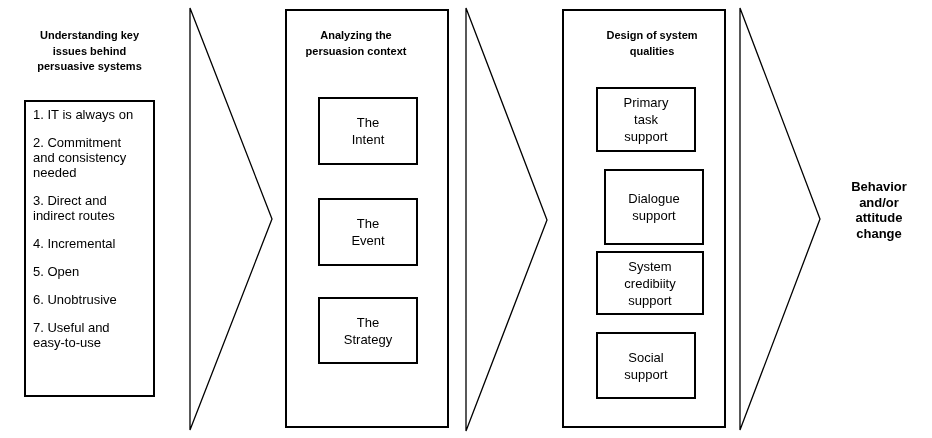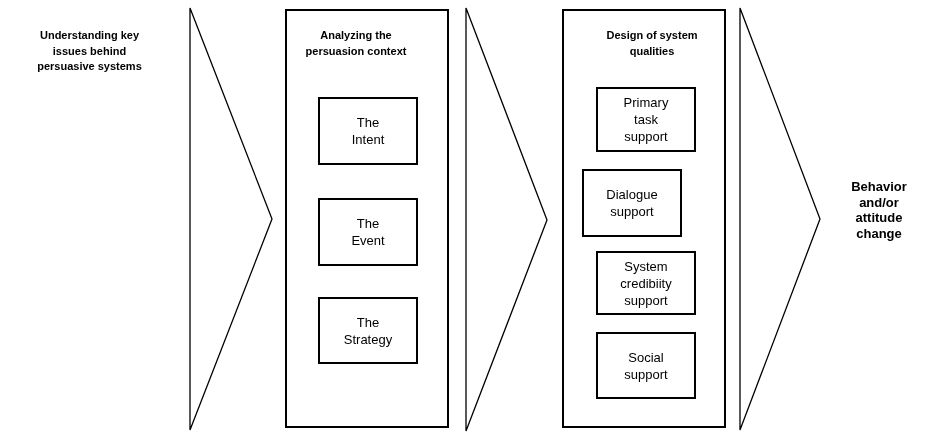--- a/index.html
+++ b/index.html
@@ -35,40 +35,53 @@
   <svg class="arrows" viewBox="0 0 932 438" xmlns="http://www.w3.org/2000/svg">
     <path d="M190 8 L272 219 L190 430 Z" fill="none" stroke="#000" stroke-width="1.3"></path>
     <path d="M466 8 L547 220 L466 431 Z" fill="none" stroke="#000" stroke-width="1.3"></path>
     <path d="M740 8 L820 219 L740 430 Z" fill="none" stroke="#000" stroke-width="1.3"></path>
   </svg>
 
   <div class="stage-title" style="left:9px; top:28px; width:161px;">Understanding key
 issues behind
 persuasive systems</div>
 
+  <div class="box list-box" style="left:24px; top:100px; width:131px; height:297px;">
+    <div class="list-item">1. IT is always on</div>
+    <div class="list-item">2. Commitment
+and consistency
+needed</div>
+    <div class="list-item">3. Direct and
+indirect routes</div>
+    <div class="list-item">4. Incremental</div>
+    <div class="list-item">5. Open</div>
+    <div class="list-item">6. Unobtrusive</div>
+    <div class="list-item">7. Useful and
+easy-to-use</div>
+  </div>
 
   <div class="box" style="left:285px; top:9px; width:164px; height:419px;"></div>
   <div class="stage-title" style="left:285px; top:28px; width:142px;">Analyzing the
 persuasion context</div>
   <div class="inner-box" style="left:318px; top:97px; width:100px; height:68px;">The
 Intent</div>
   <div class="inner-box" style="left:318px; top:198px; width:100px; height:68px;">The
 Event</div>
   <div class="inner-box" style="left:318px; top:297px; width:100px; height:67px;">The
 Strategy</div>
 
   <div class="box" style="left:562px; top:9px; width:164px; height:419px;"></div>
   <div class="stage-title" style="left:562px; top:28px; width:180px;">Design of system
 qualities</div>
   <div class="inner-box" style="left:596px; top:87px; width:100px; height:65px;">Primary
 task
 support</div>
-  <div class="inner-box" style="left:582px; top:169px; width:100px; height:68px;">Dialogue
+  <div class="inner-box" style="left:604px; top:169px; width:100px; height:76px;">Dialogue
 support</div>
-  <div class="inner-box" style="left:596px; top:251px; width:100px; height:64px;">System
+  <div class="inner-box" style="left:596px; top:251px; width:108px; height:64px;">System
 credibiity
 support</div>
   <div class="inner-box" style="left:596px; top:332px; width:100px; height:67px;">Social
 support</div>
 
   <div class="outcome" style="left:826px; top:179px; width:106px;">Behavior
 and/or
 attitude
 change</div>
 

